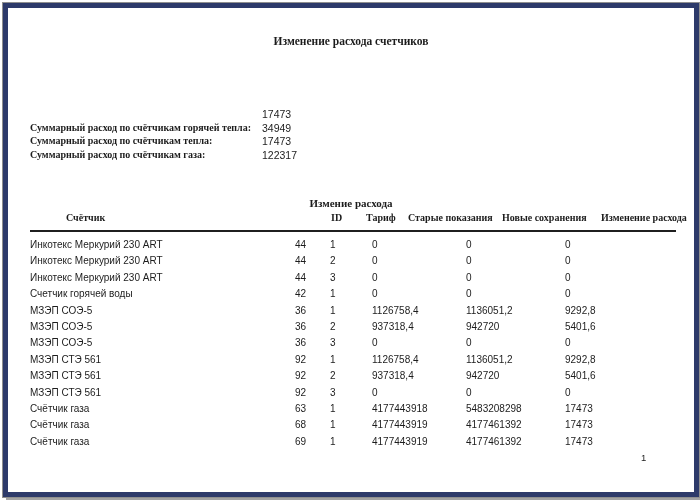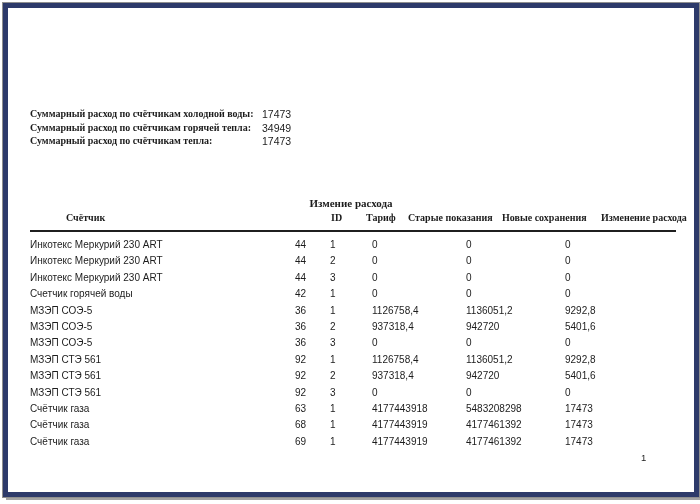--- a/index.html
+++ b/index.html
@@ -48,34 +48,38 @@
   .pagenum{
     position:absolute;left:633px;top:444px;font-size:9.5px;
   }
 </style>
 </head>
 <body>
 
 <div class="frame">
   <div class="content">
 
+    <div class="title">Изменение расхода счетчиков</div>
 
 
     <div class="kvblock summary">
       <div class="kv">
-        <span class="k">Суммарный расход по счётчикам холодной воды:</span>
         <span class="v">17473</span>
       </div>
       <div class="kv">
         <span class="k">Суммарный расход по счётчикам горячей тепла:</span>
         <span class="v">34949</span>
       </div>
       <div class="kv">
         <span class="k">Суммарный расход по счётчикам тепла:</span>
         <span class="v">17473</span>
+      </div>
+      <div class="kv">
+        <span class="k">Суммарный расход по счётчикам газа:</span>
+        <span class="v">122317</span>
       </div>
     </div>
 
     <div class="section-title">Измение расхода</div>
 
     <div class="thead tgrid">
       <span class="th">Счётчик</span>
       <span class="th">ID</span>
       <span class="th">Тариф</span>
       <span class="th">Старые показания</span>

